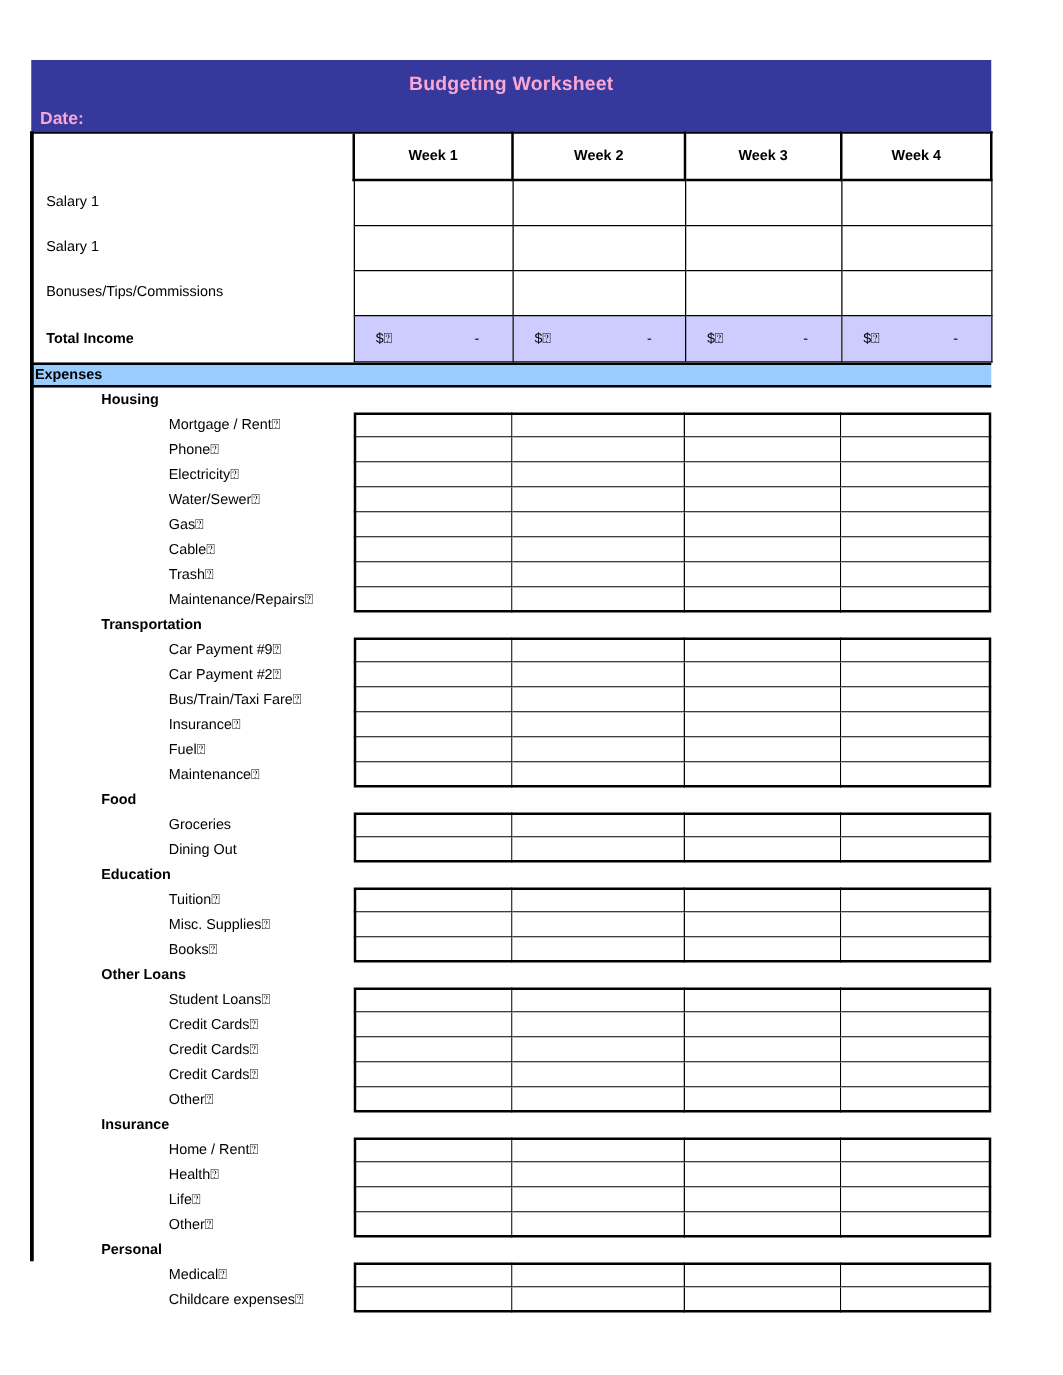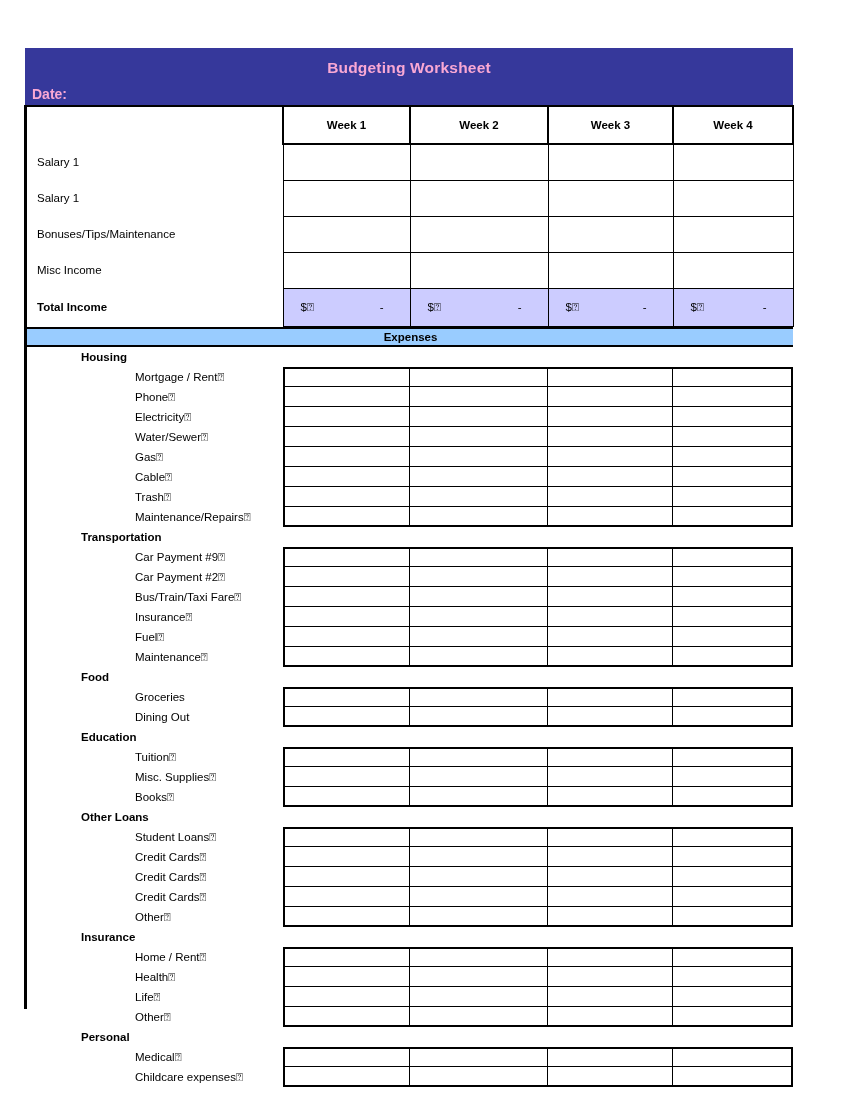--- a/index.html
+++ b/index.html
@@ -35,21 +35,21 @@
   td.datacell{border:1px solid var(--ink);background:#fff;}
   tr.totalrow td{height:21px;}
   td.totallabel{font-weight:bold;text-align:left;padding-right:20px;}
   td.totalcell{background:var(--total-bg);border:1px solid var(--ink);}
   .totalflex{display:flex;justify-content:space-between;align-items:center;padding:0 14px 0 5px;height:100%;}
 
   
   .expenses-band{
     height:20px;background:var(--section-bg);border-top:2px solid var(--ink);
     border-bottom:2px solid var(--ink);font-weight:bold;font-size:11.5px;
-    padding-left:3px;line-height:17px;text-align:center;
+    padding-left:3px;line-height:17px;
   }
 
   
   .cat-header{height:20px;line-height:20px;font-weight:bold;font-size:11.5px;padding-left:56px;}
   .cat-body{display:flex;}
   .cat-labels{width:258px;}
   .item-label{height:20px;line-height:20px;font-size:11.5px;padding-left:110px;white-space:nowrap;}
   .cat-cells{
     position:relative;width:510px;display:grid;
     grid-template-columns:127fr 138fr 125fr 120fr;align-content:start;
@@ -96,28 +96,21 @@
           <td class="datacell"></td>
         </tr>
         <tr class="itemrow">
           <td class="incomelabel">Salary 1</td>
           <td class="datacell"></td>
           <td class="datacell"></td>
           <td class="datacell"></td>
           <td class="datacell"></td>
         </tr>
         <tr class="itemrow">
-          <td class="incomelabel">Bonuses/Tips/Maintenance</td>
-          <td class="datacell"></td>
-          <td class="datacell"></td>
-          <td class="datacell"></td>
-          <td class="datacell"></td>
-        </tr>
-        <tr class="itemrow">
-          <td class="incomelabel">Misc Income</td>
+          <td class="incomelabel">Bonuses/Tips/Commissions</td>
           <td class="datacell"></td>
           <td class="datacell"></td>
           <td class="datacell"></td>
           <td class="datacell"></td>
         </tr>
         <tr class="totalrow">
           <td class="totallabel">Total Income</td>
           <td class="totalcell">
             <div class="totalflex">
               <span>$⍰</span>

